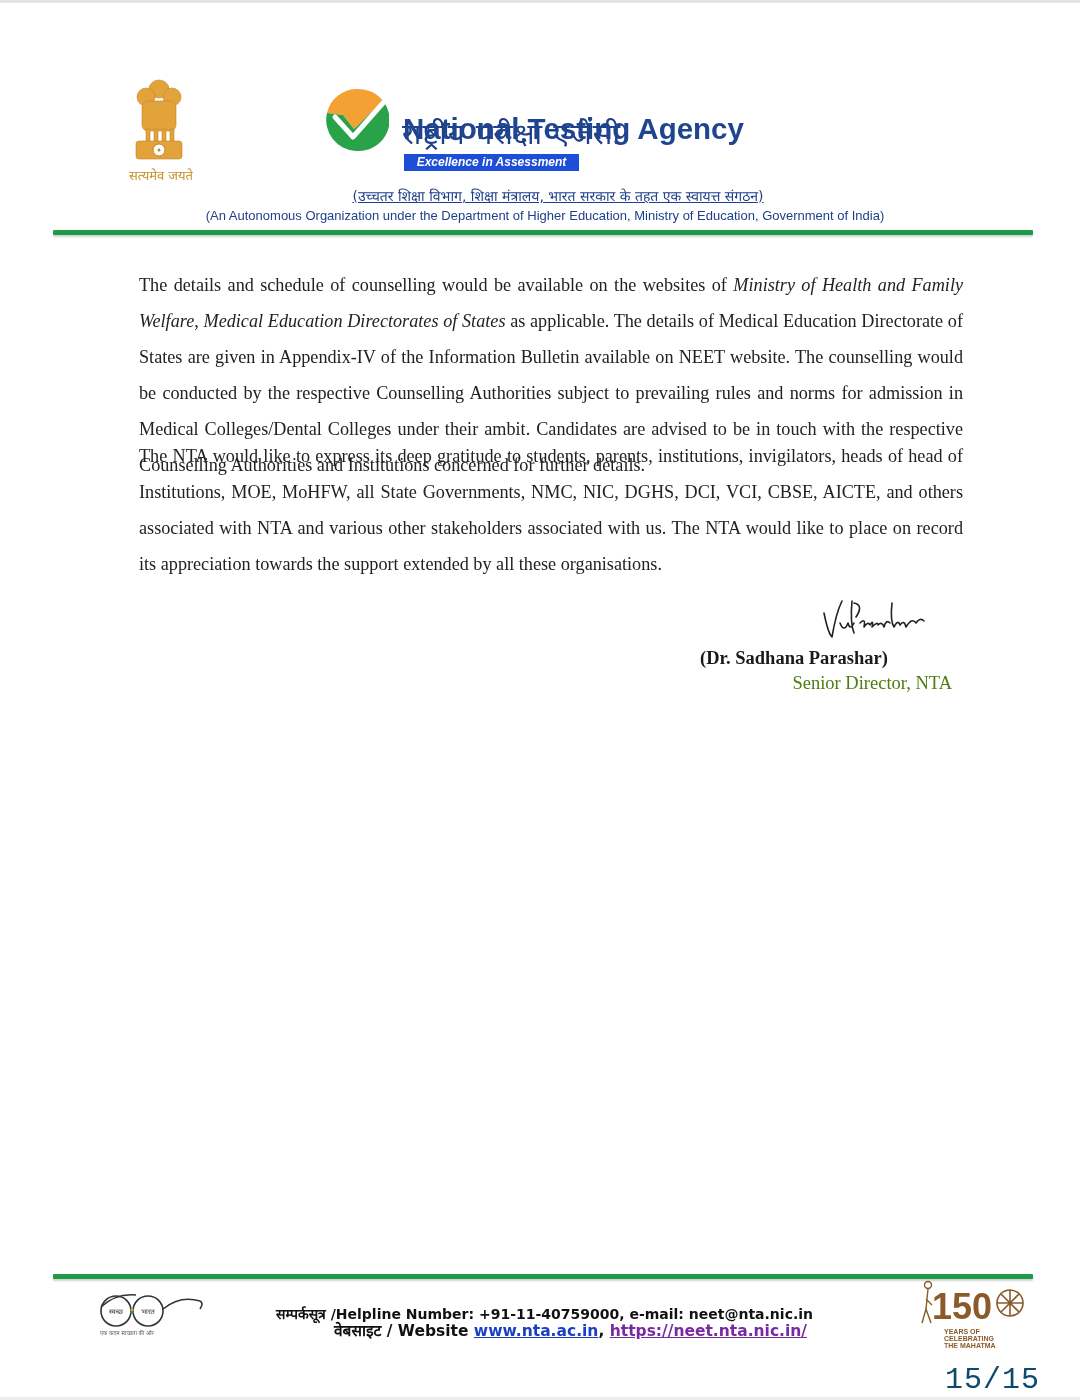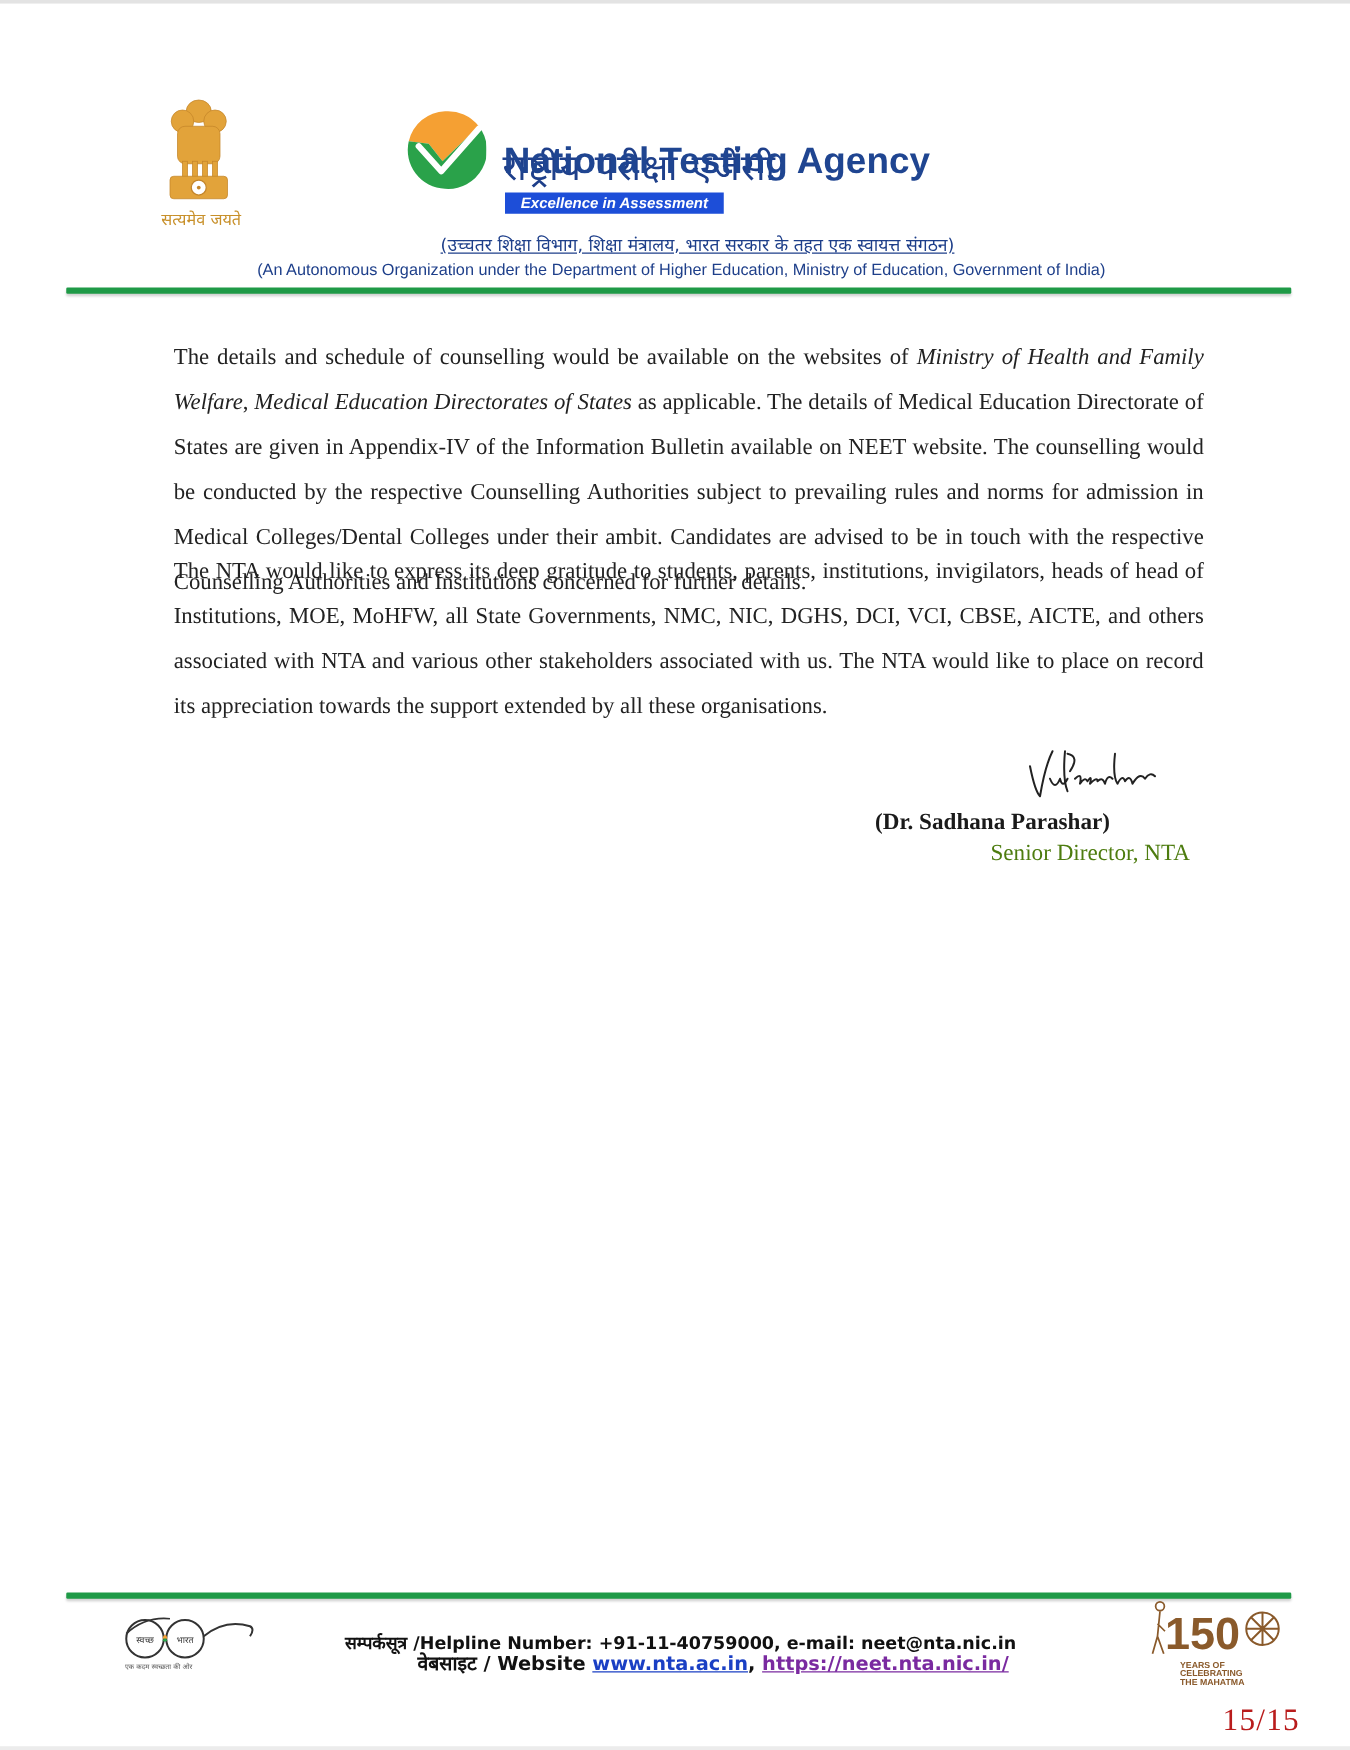--- a/index.html
+++ b/index.html
@@ -49,21 +49,21 @@
   .swachh { position:absolute; left:96px; top:1288px; width:110px; height:48px; }
   .footer-line1 { position:absolute; left:276px; top:1288px; font-family:"DejaVu Sans", sans-serif;
     font-weight:bold; font-size:14px; color:#111; white-space:nowrap;margin-top:13px; }
   .footer-line2 { position:absolute; left:334px; top:1316px; font-family:"DejaVu Sans", sans-serif;
     font-weight:bold; font-size:15.5px; color:#111; white-space:nowrap; }
   .link { text-decoration:underline; }
   .link.blue { color:#1a3fc4; }
   .link.purple { color:#7a2aa0; }
   .gandhi150 { position:absolute; left:918px; top:1276px; width:110px; height:72px; }
   .page-counter { position:absolute; left:940px; top:1360px; width:100px; text-align:right;
-    font-family:Liberation Serif, serif; font-size:25px; color:#b91c1c; letter-spacing:1px; }
+    font-family:Liberation Mono, monospace; font-size:30px; color:#0c4a6e; letter-spacing:1px; }
 </style>
 </head>
 <body>
 
 <div class="top-bar"></div>
 
 <div class="page">
 
   <svg class="emblem" viewBox="0 0 66 106">
     <g fill="#e2a33a" stroke="#c4852a" stroke-width="0.6">

